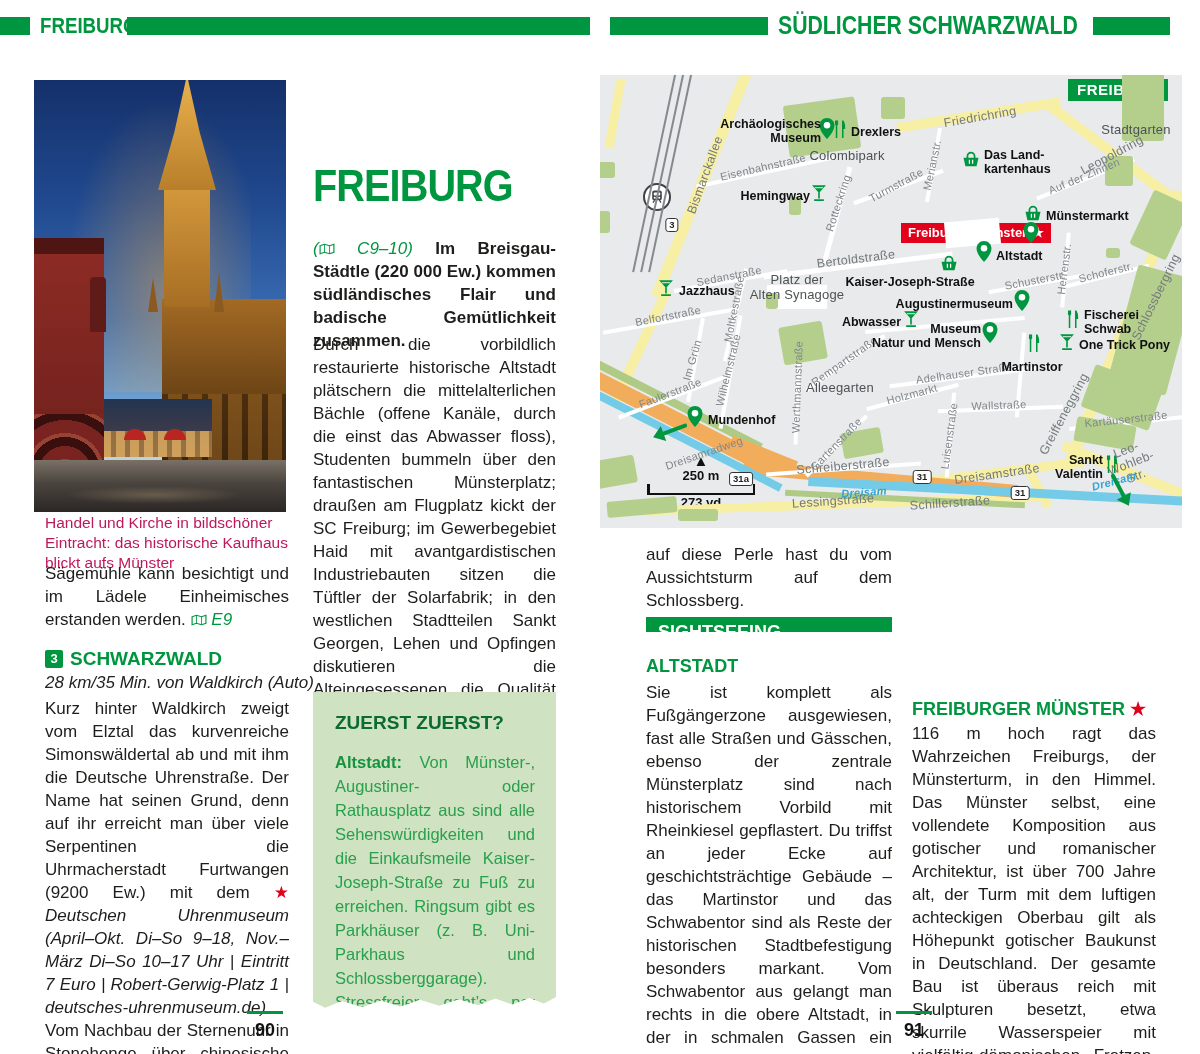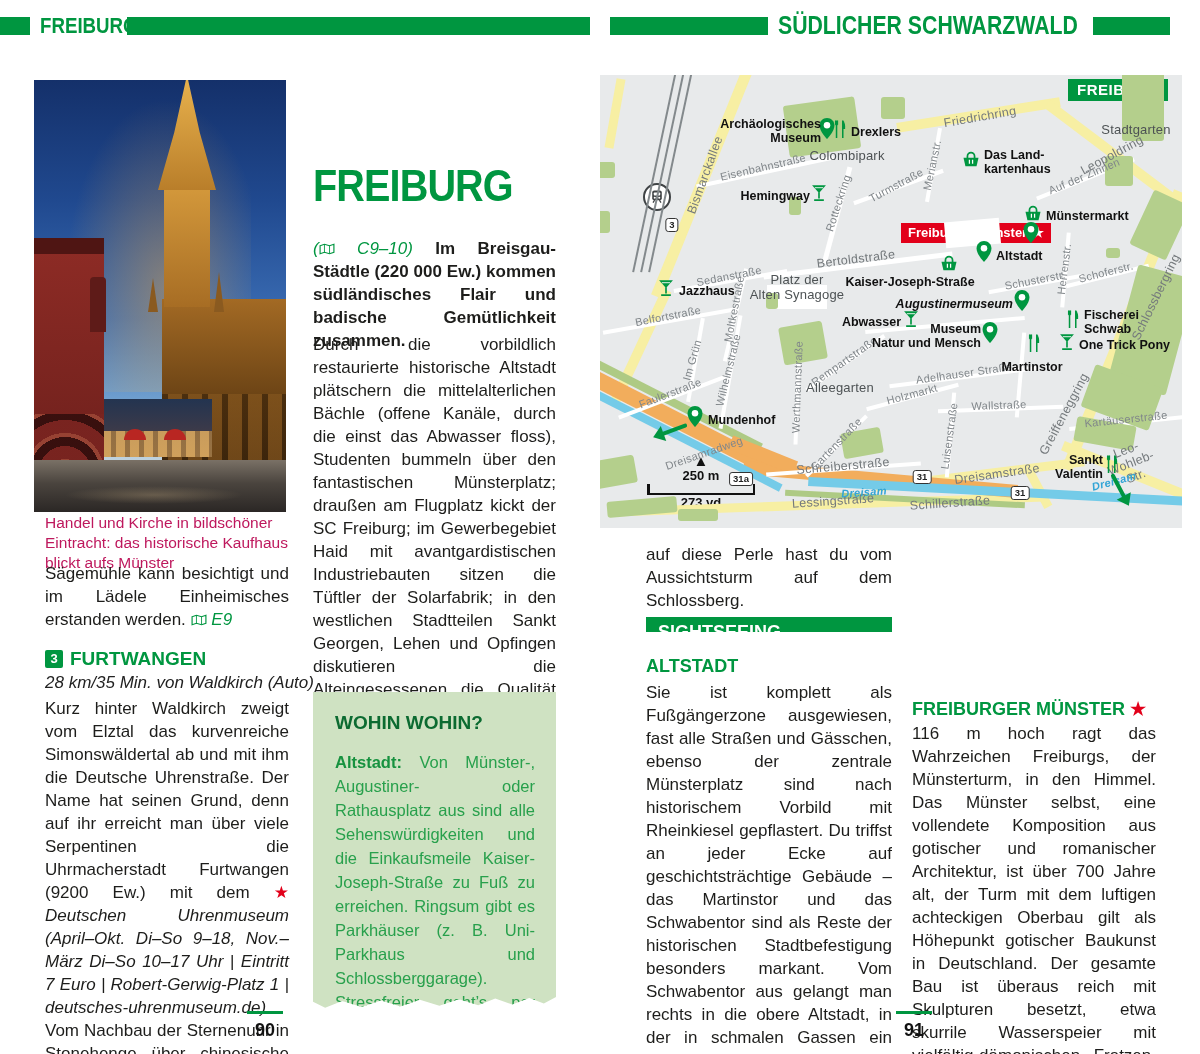--- a/index.html
+++ b/index.html
@@ -146,42 +146,42 @@
   <div class="caption">Handel und Kirche in bildschöner Eintracht: das historische Kaufhaus blickt aufs Münster</div>
 
   <div class="col" style="left:45px;top:562px;width:244px">
     <span>Sägemühle kann besichtigt und im Lädele Einheimisches erstanden werden.</span>
     <span class="mref"><svg class="mapicon" width="16" height="12" viewBox="0 0 22 16">
           <path d="M1.5 3.5L7.5 1.5L14.5 3.5L20.5 1.5V12.5L14.5 14.5L7.5 12.5L1.5 14.5Z" fill="none" stroke="#009640" stroke-width="1.6"></path>
           <path d="M7.5 1.5V12.5M14.5 3.5V14.5" stroke="#009640" stroke-width="1.2"></path>
         </svg> <span>E9</span></span>
   </div>
   <div class="sech" style="left:45px;top:648px">
-    <span class="numbadge">3</span><span>FURTWANGEN</span>
+    <span class="numbadge">3</span><span>SCHWARZWALD</span>
   </div>
   <div class="subital" style="left:45px;top:673px">28 km/35 Min. von Waldkirch (Auto)</div>
   <div class="col" style="left:45px;top:697px;width:244px">
     <span>Kurz hinter Waldkirch zweigt vom Elztal das kurvenreiche Simonswäldertal ab und mit ihm die Deutsche Uhrenstraße. Der Name hat seinen Grund, denn auf ihr erreicht man über viele Serpentinen die Uhrmacherstadt Furtwangen (9200 Ew.) mit dem</span>
     <span class="rstar">★</span>
     <span class="i">Deutschen Uhrenmuseum (April–Okt. Di–So 9–18, Nov.–März Di–So 10–17 Uhr | Eintritt 7 Euro | Robert-Gerwig-Platz 1 | deutsches-uhrenmuseum.de).</span>
     <span>Vom Nachbau der Sternenuhr in Stonehenge über chinesische Feueruhren bis hin zur Schwarzwälder Tüftleruhr</span>
   </div>
 
   <div class="bigtitle" style="left:313px;top:160px">FREIBURG</div>
   <div class="col" style="left:313px;top:237px;width:243px">
     <span class="mref"><span>(</span><svg class="mapicon" width="16" height="12" viewBox="0 0 22 16">
           <path d="M1.5 3.5L7.5 1.5L14.5 3.5L20.5 1.5V12.5L14.5 14.5L7.5 12.5L1.5 14.5Z" fill="none" stroke="#009640" stroke-width="1.6"></path>
           <path d="M7.5 1.5V12.5M14.5 3.5V14.5" stroke="#009640" stroke-width="1.2"></path>
         </svg> <span>C9–10)</span></span>
     <span class="b">Im Breisgau-Städtle (220 000 Ew.) kommen südländisches Flair und badische Gemütlichkeit zusammen.</span>
   </div>
   <div class="col" style="left:313px;top:333px;width:243px">Durch die vorbildlich restaurierte historische Altstadt plätschern die mittelalterlichen Bächle (offene Kanäle, durch die einst das Abwasser floss), Studenten bummeln über den fantastischen Münsterplatz; draußen am Flugplatz kickt der SC Freiburg; im Gewerbegebiet Haid mit avantgardistischen Industriebauten sitzen die Tüftler der Solarfabrik; in den westlichen Stadtteilen Sankt Georgen, Lehen und Opfingen diskutieren die Alteingesessenen die Qualität des Weinjahrgangs und neue Spargelrezepte. Einen grandiosen Rundblick</div>
 
   <div class="whbox">
-    <div class="whbox-title">WOHIN WOHIN?</div>
+    <div class="whbox-title">ZUERST ZUERST?</div>
     <div class="whbox-body">
       <span class="whbox-lead">Altstadt:</span>
       <span>Von Münster-, Augustiner- oder Rathausplatz aus sind alle Sehenswürdigkeiten und die Einkaufsmeile Kaiser-Joseph-Straße zu Fuß zu erreichen. Ringsum gibt es Parkhäuser (z. B. Uni-Parkhaus und Schlossberggarage). Stressfreier geht’s per Straßenbahn bis zum zentralen „Bertoldsbrunnen“, zwei Stationen nach dem Hauptbahnhof.</span>
     </div>
   </div>
 
   <div id="map">
     <div class="station">
       <svg width="16" height="16" viewBox="0 0 20 20">
           <rect x="4" y="2" width="12" height="12" rx="2.5" fill="#3f4345"></rect>
@@ -356,21 +356,21 @@
       <div class="mpoiicon" style="left: 349px; top: 191px; transform: translate(-50%, -55%);"><svg width="19" height="16" viewBox="0 0 24 20">
           <path d="M7.5 9V6.5a4.5 4.5 0 0 1 9 0V9" fill="none" stroke="#009640" stroke-width="2.2"></path>
           <path d="M2.5 8.5h19L19 19H5z" fill="#009640"></path>
           <path d="M10 11v5M14 11v5" stroke="#fff" stroke-width="1.6"></path>
         </svg></div>
       <div class="mpoi-label" style="text-align: center; left: 310px; top: 207px; transform: translate(-50%, -50%);">Kaiser-Joseph-Straße</div>
       <div class="mpoiicon" style="left: 422px; top: 229px; transform: translate(-50%, -55%);"><svg width="17" height="23" viewBox="0 0 24 32">
           <path d="M12 1C6 1 1.5 5.6 1.5 11.5 1.5 20 12 30.5 12 30.5S22.5 20 22.5 11.5C22.5 5.6 18 1 12 1z" fill="#009640"></path>
           <circle cx="12" cy="11.3" r="4.6" fill="#fff"></circle>
         </svg></div>
-      <div class="mpoi-label" style="text-align: center; left: 413px; top: 229px; transform: translate(-100%, -50%); font-style: italic;">Augustinermuseum</div>
+      <div class="mpoi-label" style="text-align: center; left: 413px; top: 229px; transform: translate(-100%, -50%);">Augustinermuseum</div>
       <div class="mpoiicon" style="left: 311px; top: 247px; transform: translate(-50%, -55%);"><svg width="17" height="18" viewBox="0 0 24 26">
           <path d="M2 2h20L12 13z" fill="#009640"></path>
           <path d="M12 12v9" stroke="#009640" stroke-width="2.4"></path>
           <path d="M5 23.5h14" stroke="#009640" stroke-width="2.6"></path>
           <path d="M6 5.5h12" stroke="#fff" stroke-width="1.3"></path>
         </svg></div>
       <div class="mpoi-label" style="text-align: right; left: 301px; top: 247px; transform: translate(-100%, -50%);">Abwasser</div>
       <div class="mpoiicon" style="left: 390px; top: 261px; transform: translate(-50%, -55%);"><svg width="17" height="23" viewBox="0 0 24 32">
           <path d="M12 1C6 1 1.5 5.6 1.5 11.5 1.5 20 12 30.5 12 30.5S22.5 20 22.5 11.5C22.5 5.6 18 1 12 1z" fill="#009640"></path>
           <circle cx="12" cy="11.3" r="4.6" fill="#fff"></circle>

